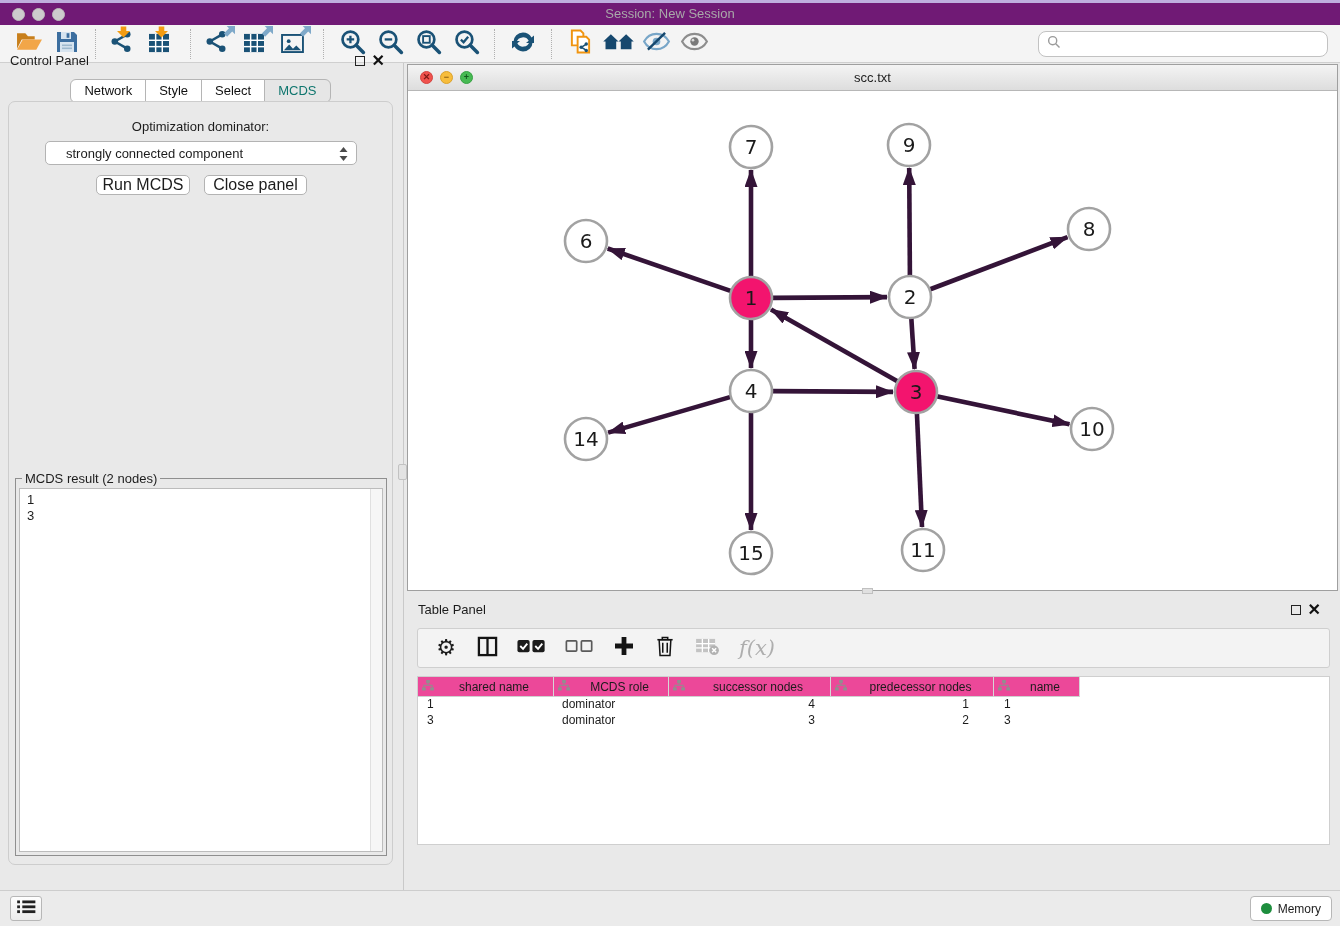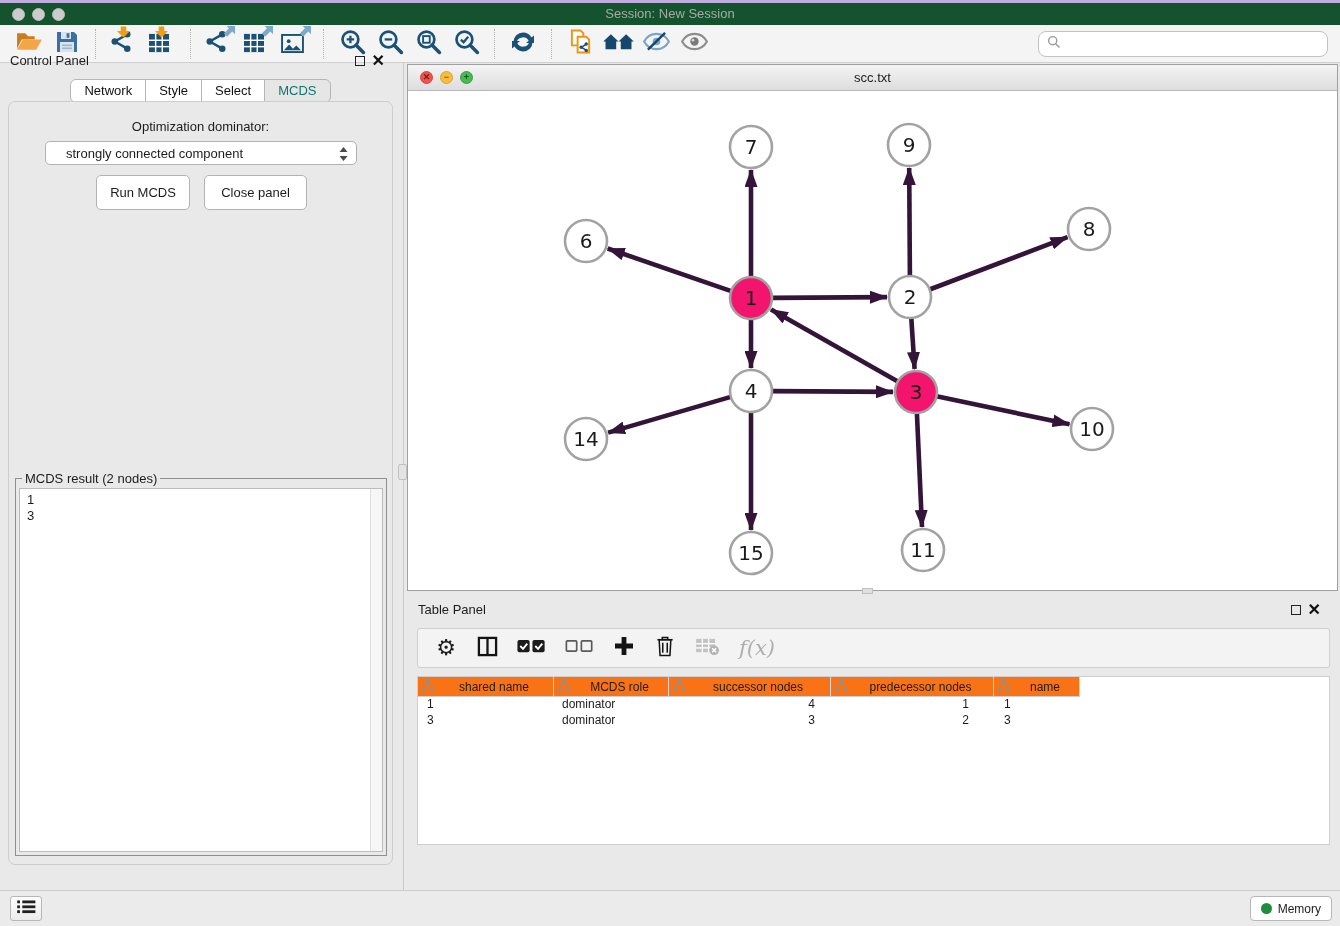--- a/index.html
+++ b/index.html
@@ -3,21 +3,21 @@
 <meta charset="utf-8">
 <style>
   * { margin:0; padding:0; box-sizing:border-box; }
   html,body { background:#d8d8d8; }
   #app {
     position:relative; width:1340px; height:926px; overflow:hidden;
     background:#e9e9e9; font-family:"Liberation Sans", sans-serif; color:#1c1c1c;
   }
   
   .desk-strip { position:absolute; top:0; left:0; right:0; height:3px; background:#bfaede; }
-  #titlebar { position:absolute; top:3px; left:0; right:0; height:22px; background:#14532d; }
+  #titlebar { position:absolute; top:3px; left:0; right:0; height:22px; background:#701a75; }
   .tl { position:absolute; top:5px; width:13px; height:13px; border-radius:50%;
         display:flex; align-items:center; justify-content:center;
         font-size:9px; font-weight:bold; line-height:1; }
   .tl.gray { background:#cdcccd; border:1px solid #bcbbbc; }
   .win-title { position:absolute; left:0; right:0; top:3px; text-align:center;
         font-size:13px; color:#a9a9a9; }
   
   #main-toolbar { position:absolute; top:25px; left:0; right:0; height:38px;
         background:#f4f4f4; border-bottom:1px solid #cfcfcf;
         display:flex; align-items:center; padding:0 10px; }
@@ -47,22 +47,22 @@
   .ui-tab:first-child { border-radius:6px 0 0 6px; margin-left:0; }
   .ui-tab:last-child { border-radius:0 6px 6px 0; }
   .ui-tab.selected { background:#e6e6e6; color:#0f766e; }
   #cp-content { position:absolute; left:8px; top:55px; width:385px; height:764px;
         border:1px solid #cdcdcd; border-radius:7px; background:#e9e9e9; }
   #opt-label { position:absolute; top:17px; width:100%; text-align:center; font-size:13px; }
   #criterion-select { position:absolute; left:36px; top:39px; width:312px; height:24px;
         background:#fff; border:1px solid #b3b3b3; border-radius:5px;
         display:flex; align-items:center; font-size:13px; padding:0 24px 0 20px; }
   .sel-chev { position:absolute; right:7px; top:4px; }
-  .cp-btn { position:absolute; top:73px; height:35px; background:#fff; border:1px solid #b3b3b3;
-        border-radius:5px; font-size:13px; display:flex; align-items:center; justify-content:center; }
+  .cp-btn { position:absolute; top:73px; height:20px; background:#fff; border:1px solid #b3b3b3;
+        border-radius:5px; font-size:16px; display:flex; align-items:center; justify-content:center; }
   #run-btn { left:87px; width:94px; }
   #closepanel-btn { left:195px; width:103px; }
   .groupbox { position:absolute; left:6px; top:376px; width:372px; height:378px;
         border:1px solid #8f8f8f; }
   .groupbox .legend { position:absolute; top:-8px; left:6px; background:#e9e9e9;
         padding:0 3px; font-size:13px; }
   .gb-white { position:absolute; left:3px; right:3px; top:9px; bottom:3px; background:#fff;
         border:1px solid #bcbcbc; font-size:13px; line-height:16px; padding:3px 0 0 7px; }
   .gb-scroll { position:absolute; right:0; top:0; bottom:0; width:12px; background:#f6f6f6;
         border-left:1px solid #e0e0e0; }
@@ -88,21 +88,21 @@
   #tp-float { right:28px; } #tp-close { right:8px; }
   #tp-toolbar { position:absolute; left:10px; top:33px; width:913px; height:40px;
         background:#f3f3f3; border:1px solid #cfcfcf; border-radius:3px;
         display:flex; align-items:center; gap:19px; padding-left:17px; }
   .tp-ico { display:flex; align-items:center; justify-content:center; min-width:22px; }
   .fx { font-family:"DejaVu Serif", serif; font-style:italic; color:#aeaeae; font-size:21px; }
   .gear-ch { font-size:22px; line-height:1; color:#1c1c1c; }
   #tp-table { position:absolute; left:10px; top:81px; width:913px; height:169px;
         background:#fff; border:1px solid #cfcfcf; overflow:hidden; }
   .th-row { display:flex; height:20px; }
-  .th-cell { display:flex; align-items:center; gap:5px; background:#f97316;
+  .th-cell { display:flex; align-items:center; gap:5px; background:#ec4899;
         border-right:1px solid #d6d6d6; border-bottom:1px solid #cfcfcf;
         font-size:12px; color:#1c1c1c; padding:0 4px; }
   .th-cell .th-label { flex:1; text-align:center; }
   .td-row { display:flex; height:16px; font-size:12px; }
   .td-cell { overflow:hidden; white-space:nowrap; }
   .c0 { width:136px; padding-left:9px; }
   .c1 { width:115px; padding-left:8px; }
   .c2 { width:162px; text-align:right; padding-right:16px; }
   .c3 { width:163px; text-align:right; padding-right:25px; }
   .c4 { width:86px;  padding-left:10px; }

